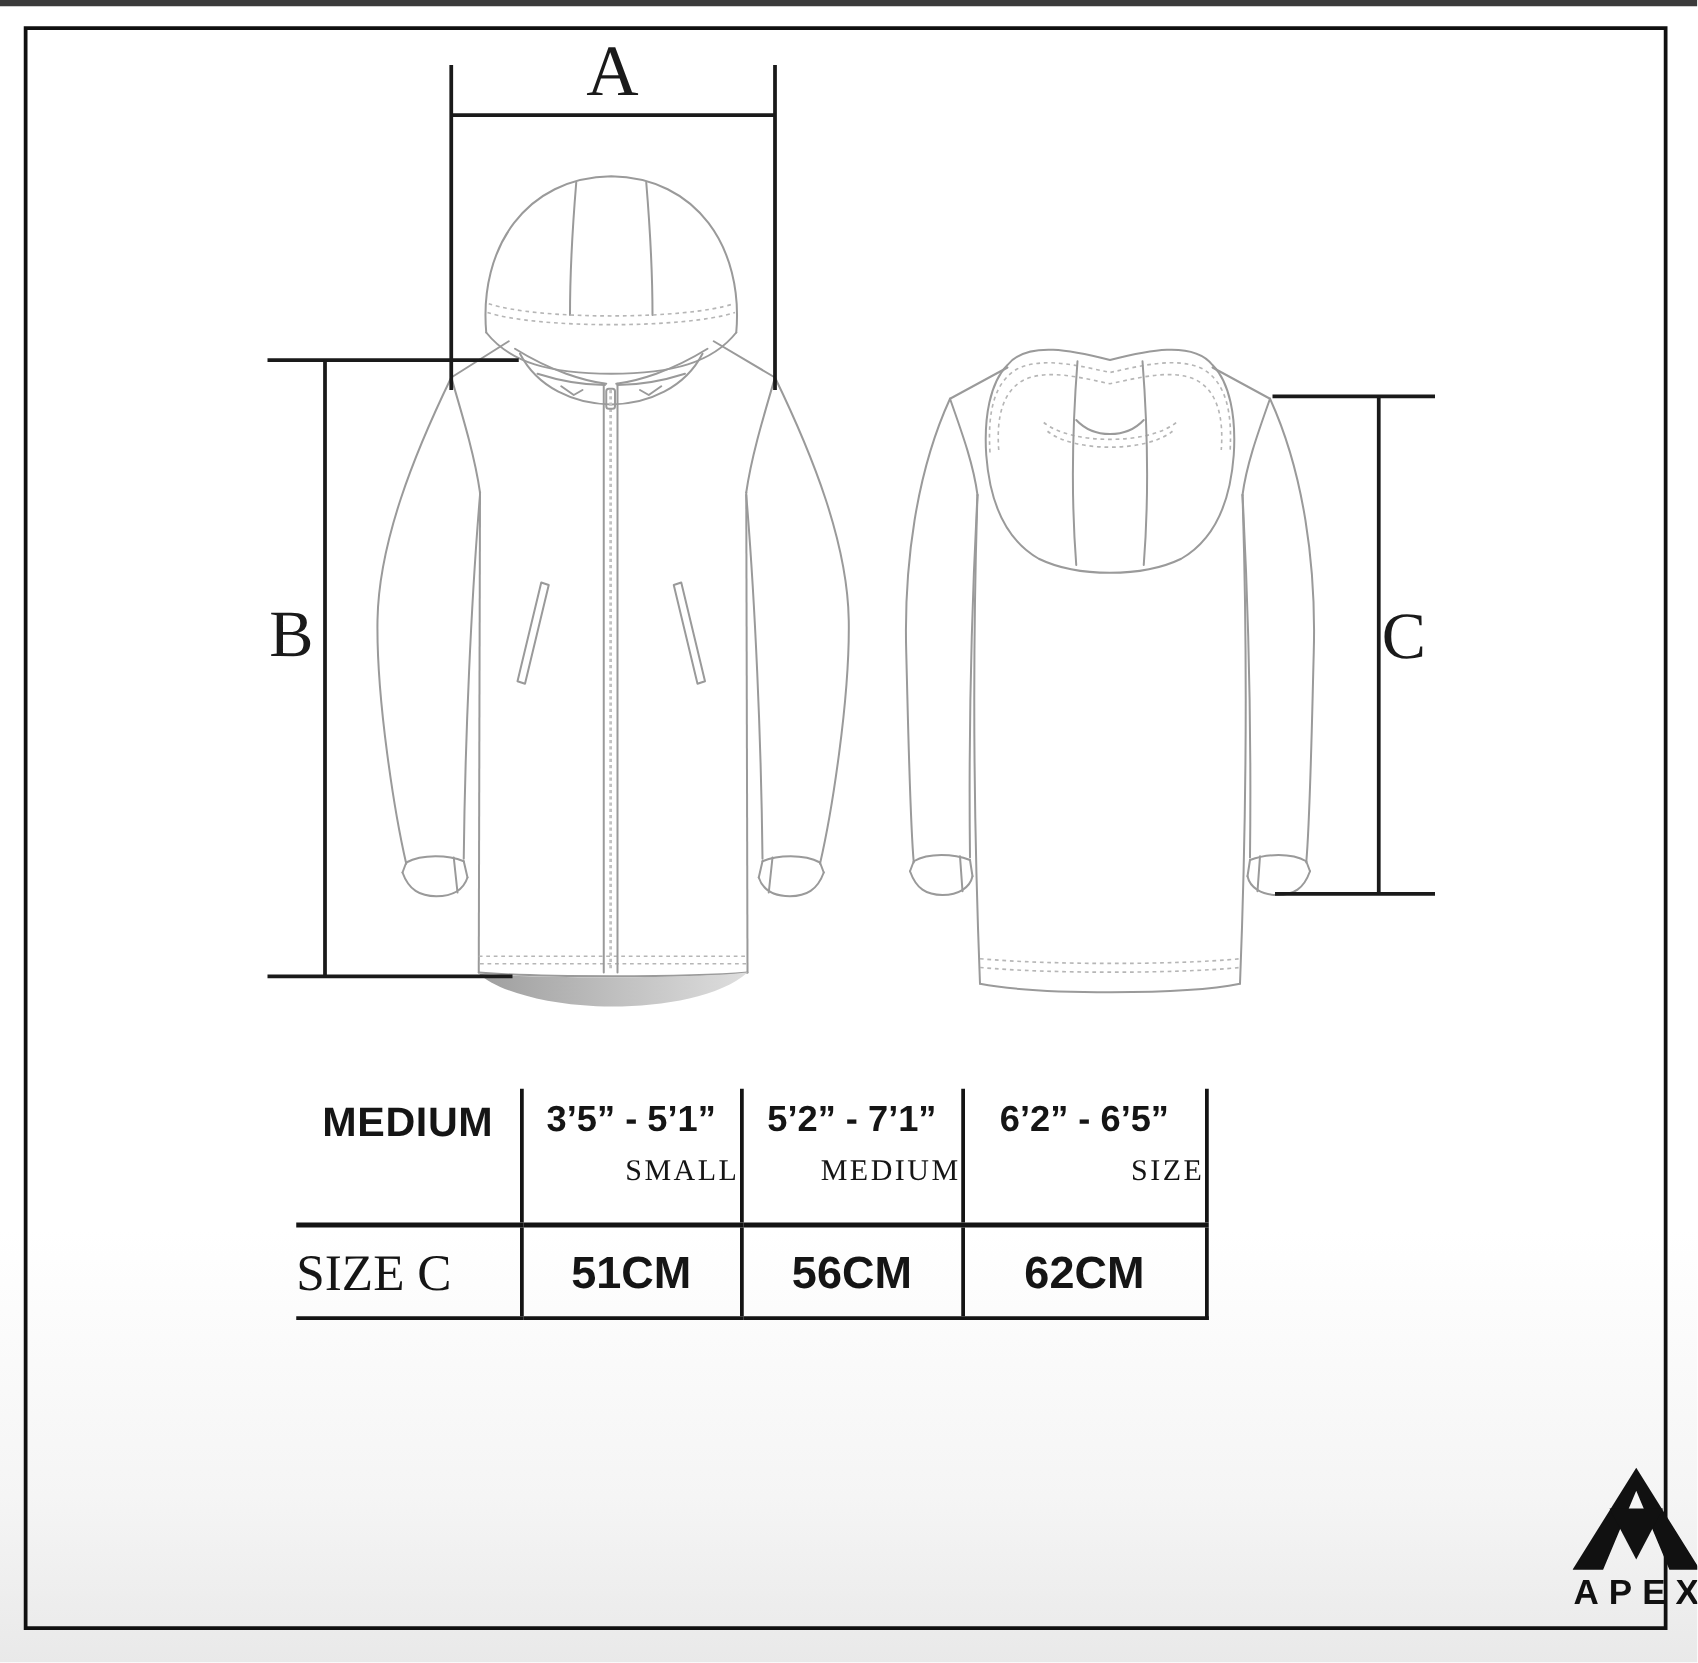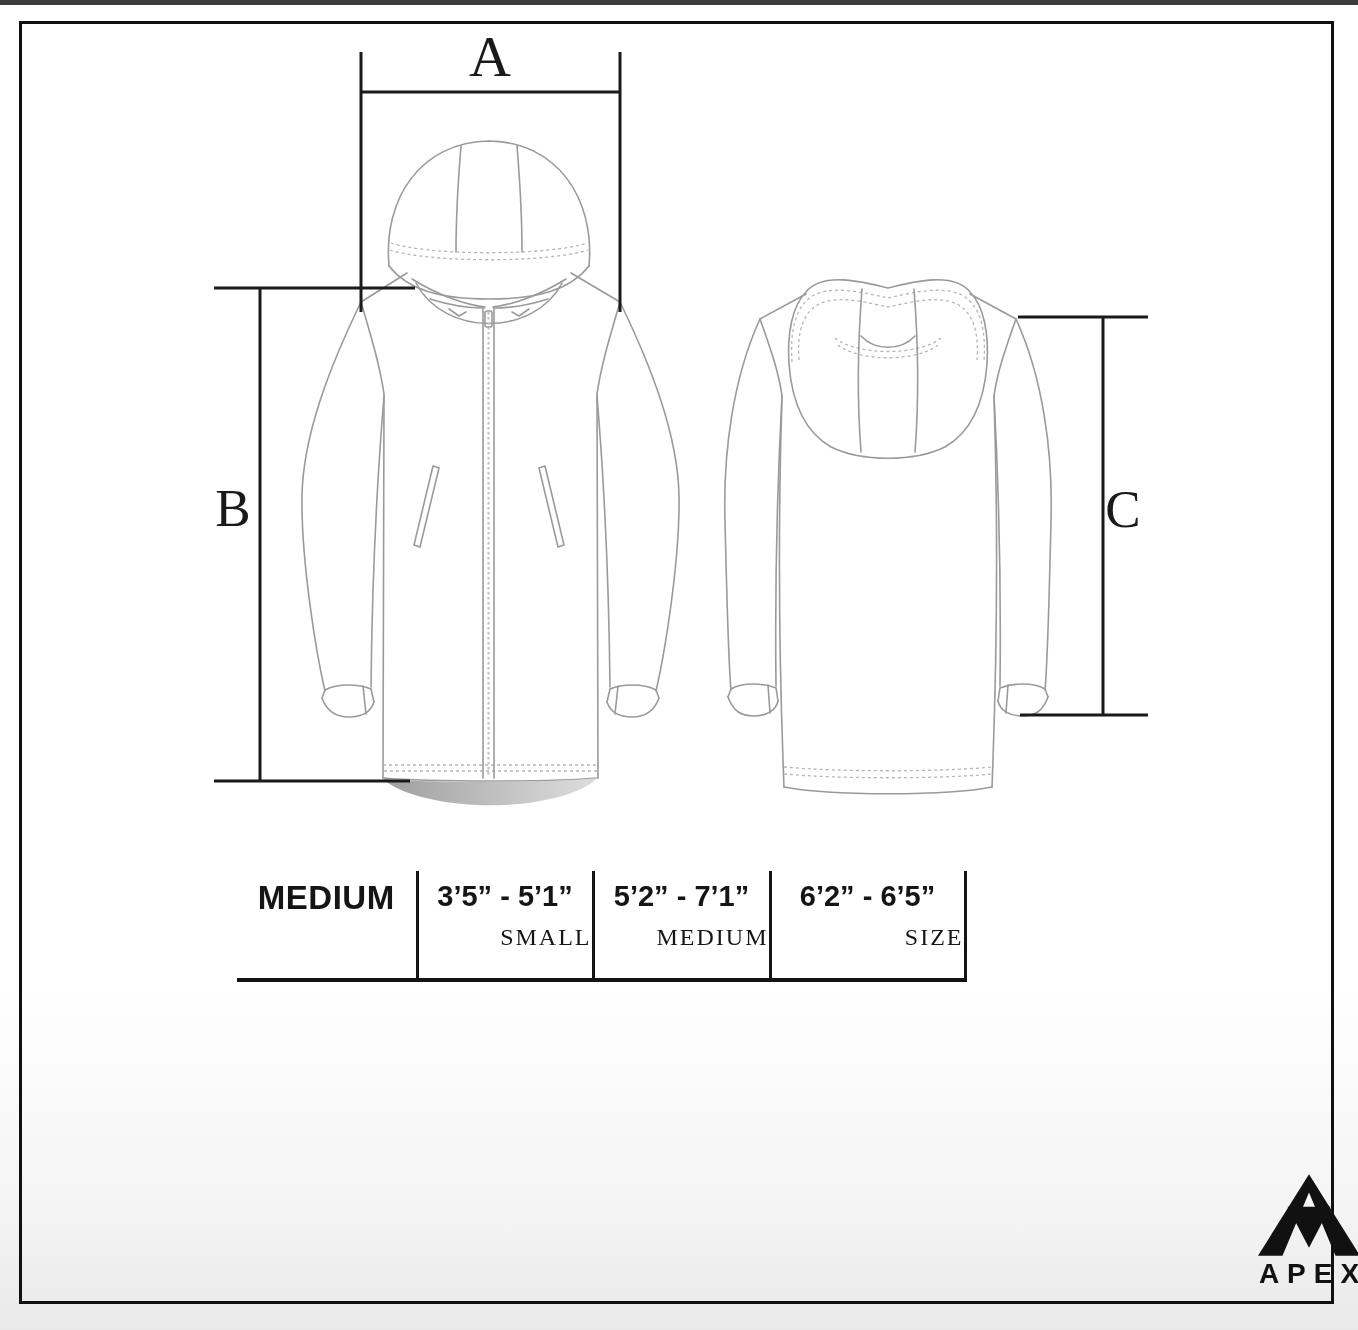--- a/index.html
+++ b/index.html
@@ -188,20 +188,26 @@
       </td>
       <td class="vline">
         <div class="head-range">5’2” - 7’1”</div>
         <div class="head-size">MEDIUM</div>
       </td>
       <td class="vline vline-r">
         <div class="head-range">6’2” - 6’5”</div>
         <div class="head-size">SIZE</div>
       </td>
     </tr>
+    <tr class="data-row row-c">
+      <td class="row-label">SIZE C</td>
+      <td class="cell-val vline">51CM</td>
+      <td class="cell-val vline">56CM</td>
+      <td class="cell-val vline vline-r">62CM</td>
+    </tr>
   </tbody>
     </table>
 
   <div class="logo">
     <svg class="logo-mark" viewBox="0 0 100 80" xmlns="http://www.w3.org/2000/svg">
       <path d="M50,0 L100,80 L76,80 L50,18 L24,80 L0,80 Z" fill="#111"></path>
       <path d="M29,32 L71,32 L50,72 Z" fill="#111"></path>
     </svg>
     <div class="logo-text">APEX</div>
   </div>

